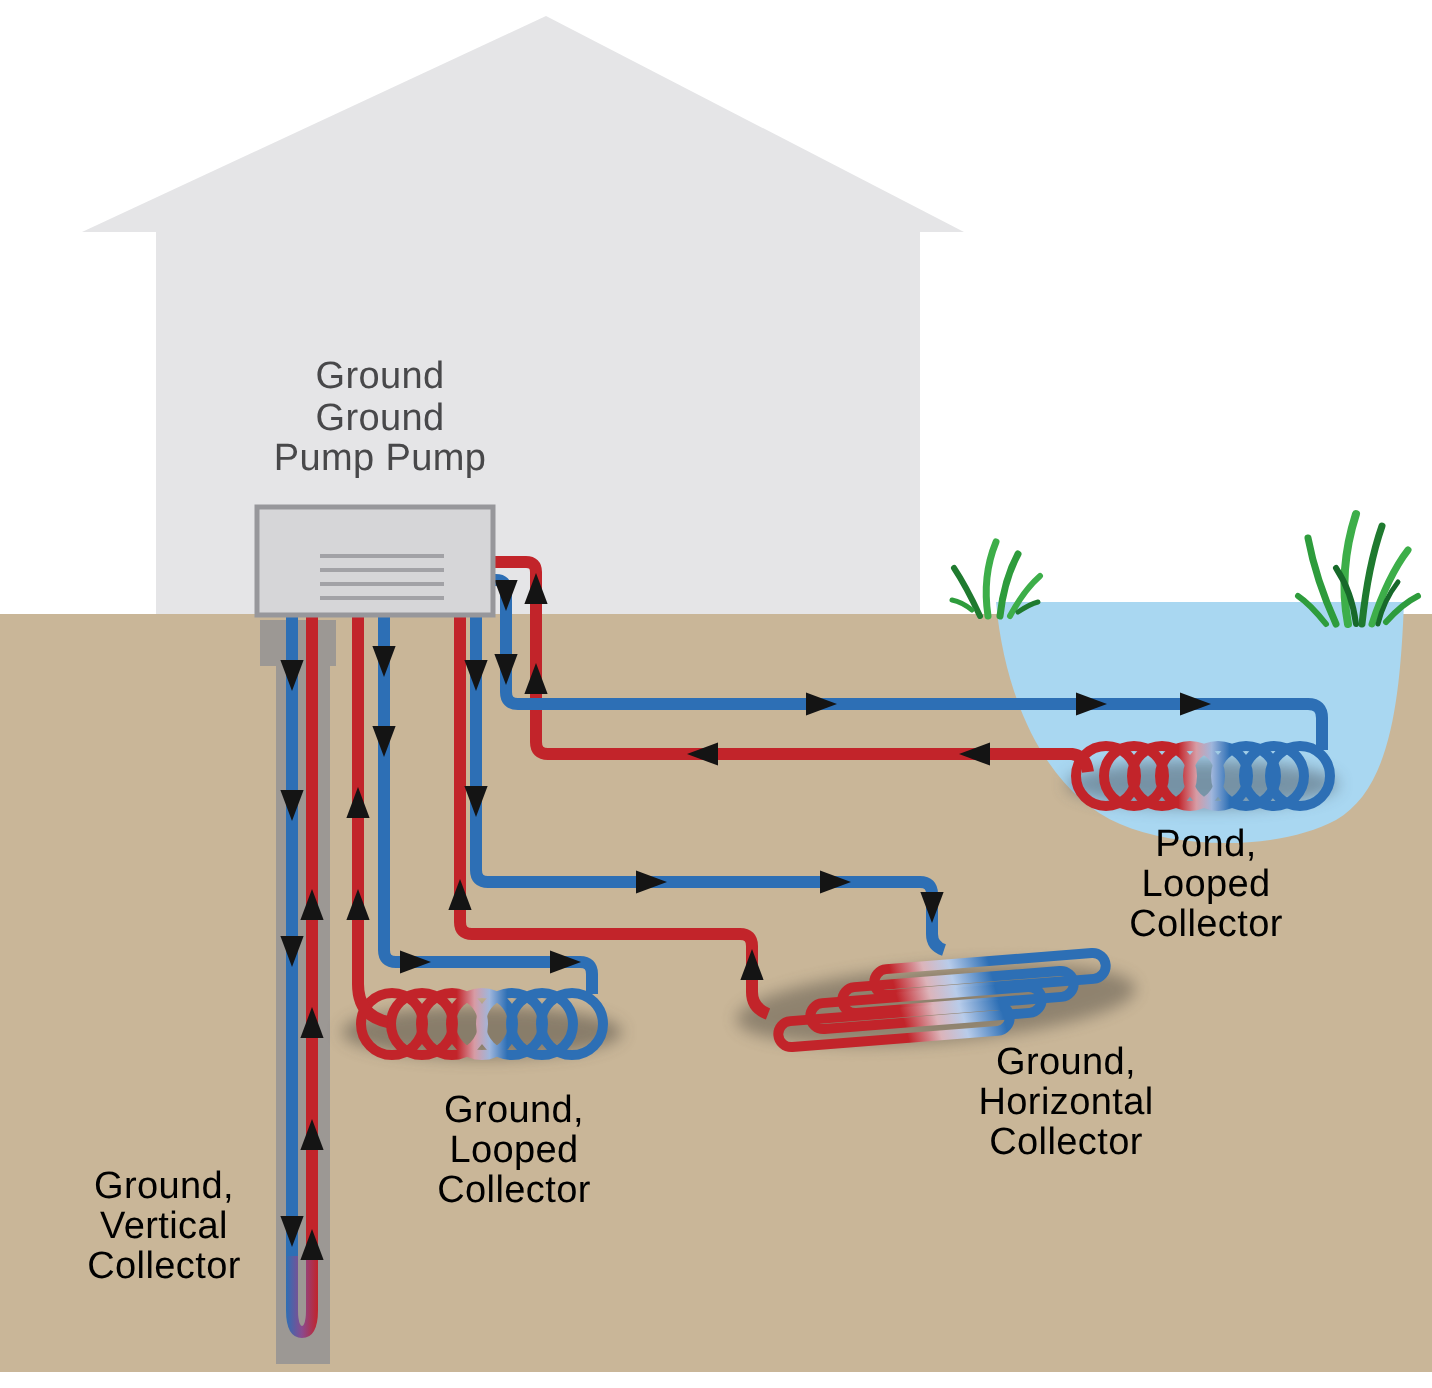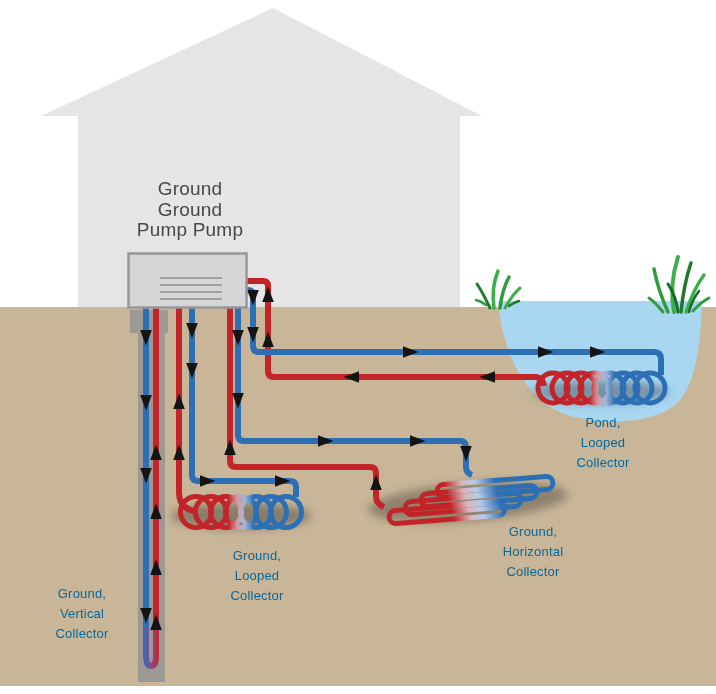--- a/index.html
+++ b/index.html
@@ -3,21 +3,21 @@
 <meta charset="utf-8">
 <style>
   html,body{margin:0;padding:0;background:#ffffff;}
   .stage{
     position:relative;width:716px;height:694px;background:#ffffff;overflow:hidden;
     font-family:"Liberation Sans","DejaVu Sans",sans-serif;
   }
   .stage svg{position:absolute;left:0;top:0;}
   .lbl{
     position:absolute;transform:translateX(-50%);
-    text-align:center;color:#0369a1;font-size:13px;line-height:20px;
+    text-align:center;color:#000000;font-size:19px;line-height:20px;
     letter-spacing:0.2px;white-space:nowrap;
   }
   .lbl span{display:block;}
   .lbl.hp{font-size:19px;line-height:20.5px;color:#48484a;}
 </style>
 </head>
 <body>
 
 <div class="stage">
 <svg width="716" height="694" viewBox="0 0 716 694">

